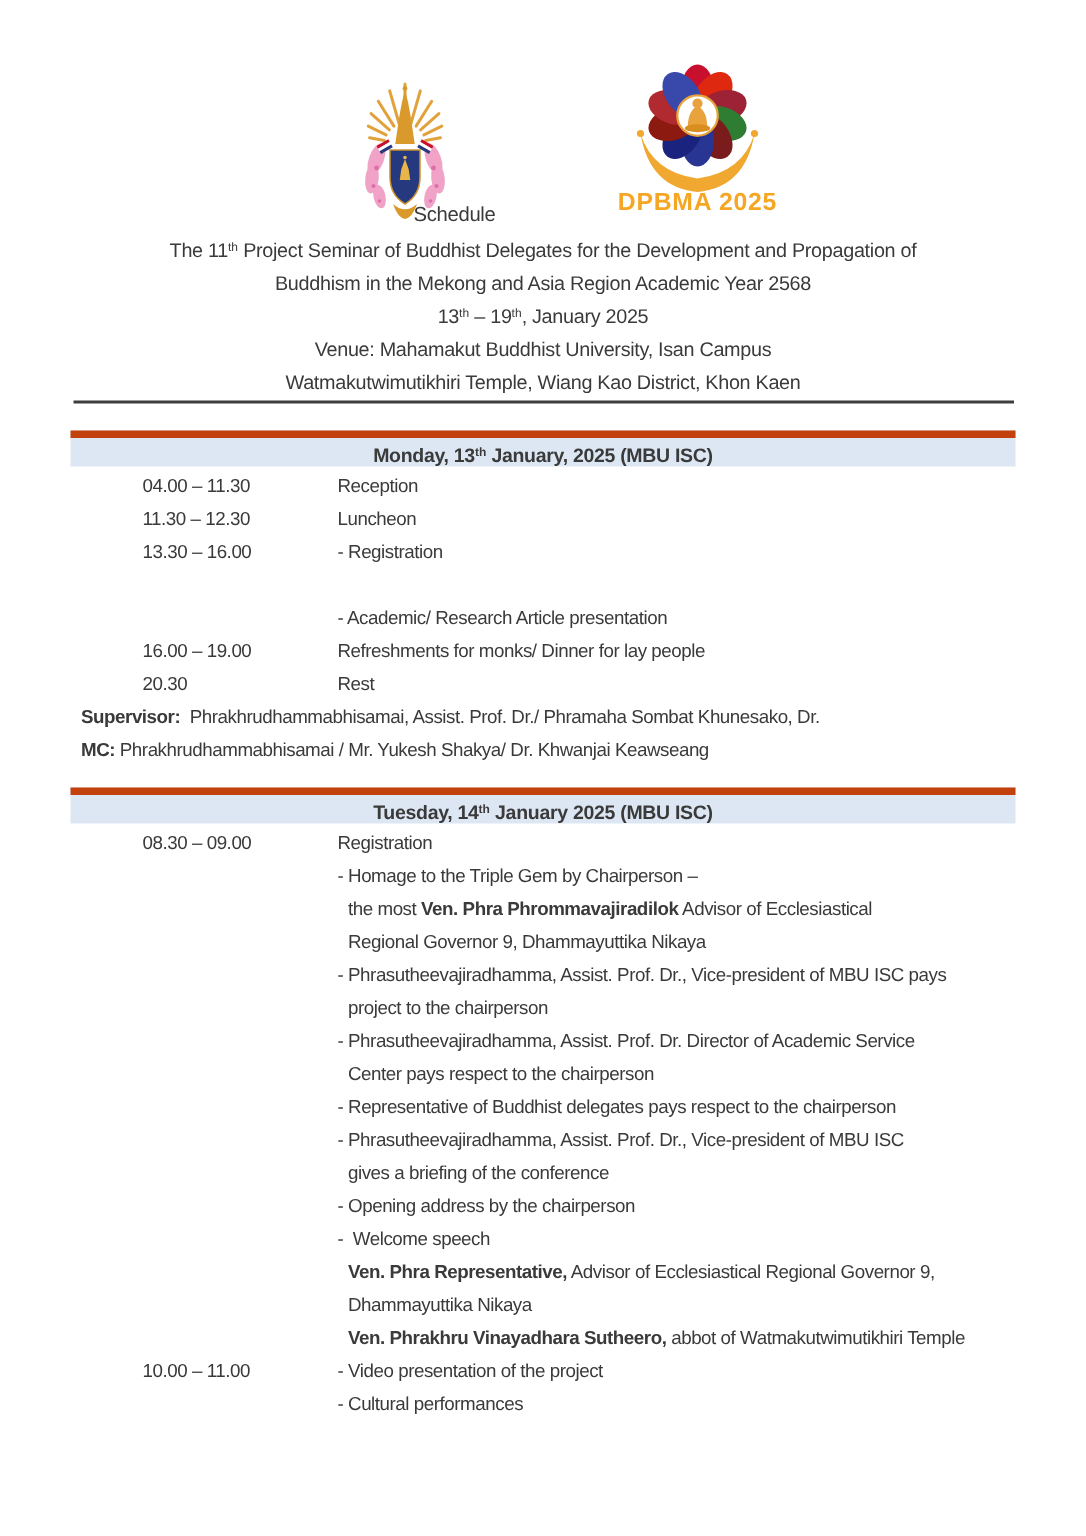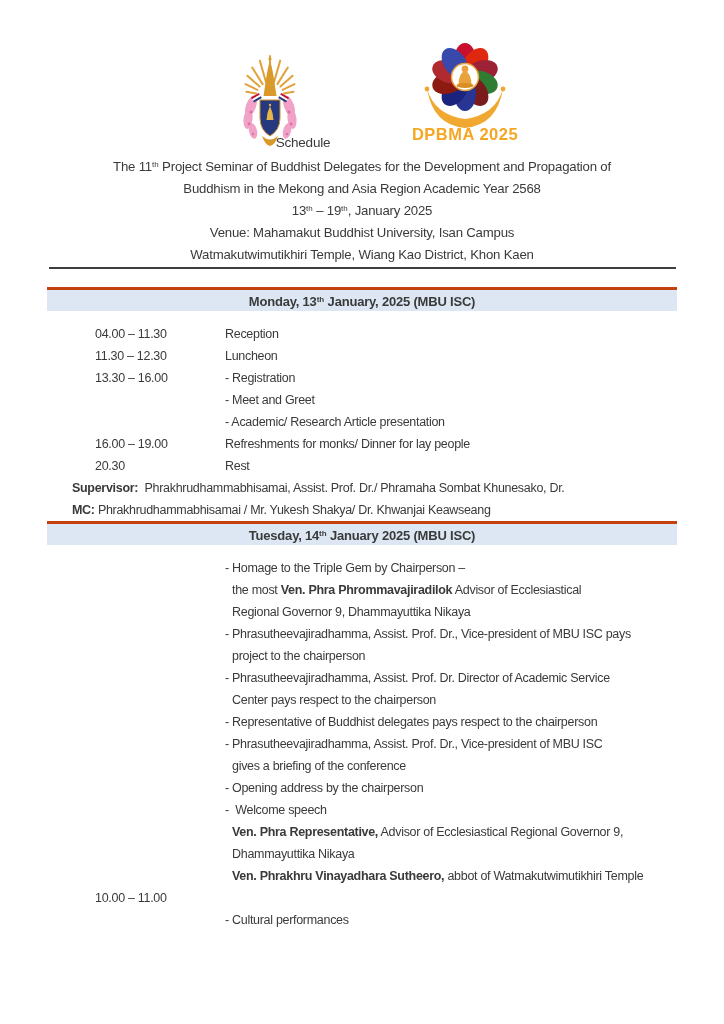--- a/index.html
+++ b/index.html
@@ -25,32 +25,32 @@
   }
   .title-block .tline{height:22px;white-space:nowrap;}
   .sup{font-size:8px;position:relative;top:-4px;letter-spacing:0;}
   
   .rule{
     position:absolute;top:267px;left:49px;width:627px;height:2px;
     background:#3e3e3e;
   }
   
   .sections{position:absolute;top:287px;left:47px;width:630px;}
-  .section + .section{margin-top:0;}
+  .section + .section{margin-top:14px;}
   .band{
     height:24px;line-height:24px;background:#dce7f3;
     text-align:center;font-size:13px;font-weight:bold;letter-spacing:-0.2px;
-    border-top:3px solid #c2410c;box-sizing:border-box;
-  }
-  .rows{padding-top:12px;font-size:12.5px;letter-spacing:-0.3px;}
+    border-top:5px solid #c2410c;box-sizing:border-box;
+  }
+  .rows{padding-top:2px;font-size:12.5px;letter-spacing:-0.3px;}
   .row{display:flex;height:22px;line-height:22px;white-space:nowrap;}
   .time{margin-left:48px;width:130px;flex:none;}
   .event{flex:1;overflow:visible;}
   .event.indent{padding-left:7px;}
-  .note-row{margin-left:25px;height:22px;line-height:22px;white-space:nowrap;}
+  .note-row{margin-left:7px;height:22px;line-height:22px;white-space:nowrap;}
   .bold{font-weight:bold;}
 </style>
 </head>
 <body>
 
 <div class="page">
 
   <svg class="logo-left" viewBox="0 0 64 104" aria-hidden="true">
     <g stroke="#E2A23B" stroke-width="2" stroke-linecap="round">
       <line x1="32" y1="36" x2="32" y2="10"></line>
@@ -150,21 +150,20 @@
           <div class="row">
             <div class="time">11.30 – 12.30</div>
             <div class="event"><span>Luncheon</span></div>
           </div>
           <div class="row">
             <div class="time">13.30 – 16.00</div>
             <div class="event"><span>- Registration</span></div>
           </div>
           <div class="row">
             <div class="time"></div>
-            <div class="event"><span>- Meet and Greet</span></div>
           </div>
           <div class="row">
             <div class="time"></div>
             <div class="event"><span>- Academic/ Research Article presentation</span></div>
           </div>
           <div class="row">
             <div class="time">16.00 – 19.00</div>
             <div class="event"><span>Refreshments for monks/ Dinner for lay people</span></div>
           </div>
           <div class="row">
@@ -175,20 +174,24 @@
       <div class="rows" style="padding-top:0;">
           <div class="note-row"><span class="bold">Supervisor:</span><span>&nbsp; Phrakhrudhammabhisamai, Assist. Prof. Dr./ Phramaha Sombat Khunesako, Dr.</span></div>
           <div class="note-row"><span class="bold">MC:</span><span> Phrakhrudhammabhisamai / Mr. Yukesh Shakya/ Dr. Khwanjai Keawseang</span></div>
         </div>
     </div>
 
     <div class="section">
       <div class="band"><span>Tuesday, 14</span><span class="sup">th</span><span> January 2025 (MBU ISC)</span></div>
       <div class="rows">
           <div class="row">
+            <div class="time">08.30 – 09.00</div>
+            <div class="event"><span>Registration</span></div>
+          </div>
+          <div class="row">
             <div class="time"></div>
             <div class="event"><span>- Homage to the Triple Gem by Chairperson –</span></div>
           </div>
           <div class="row">
             <div class="time"></div>
             <div class="event indent"><span>the most </span><span class="bold">Ven. Phra Phrommavajiradilok</span><span> Advisor of Ecclesiastical</span></div>
           </div>
           <div class="row">
             <div class="time"></div>
             <div class="event indent"><span>Regional Governor 9, Dhammayuttika Nikaya</span></div>
@@ -236,20 +239,21 @@
           <div class="row">
             <div class="time"></div>
             <div class="event indent"><span>Dhammayuttika Nikaya</span></div>
           </div>
           <div class="row">
             <div class="time"></div>
             <div class="event indent"><span class="bold">Ven. Phrakhru Vinayadhara Sutheero,</span><span> abbot of Watmakutwimutikhiri Temple</span></div>
           </div>
           <div class="row">
             <div class="time">10.00 – 11.00</div>
+            <div class="event"><span>- Video presentation of the project</span></div>
           </div>
           <div class="row">
             <div class="time"></div>
             <div class="event"><span>- Cultural performances</span></div>
           </div>
         </div>
     </div>
 
   </div>
 </div>

